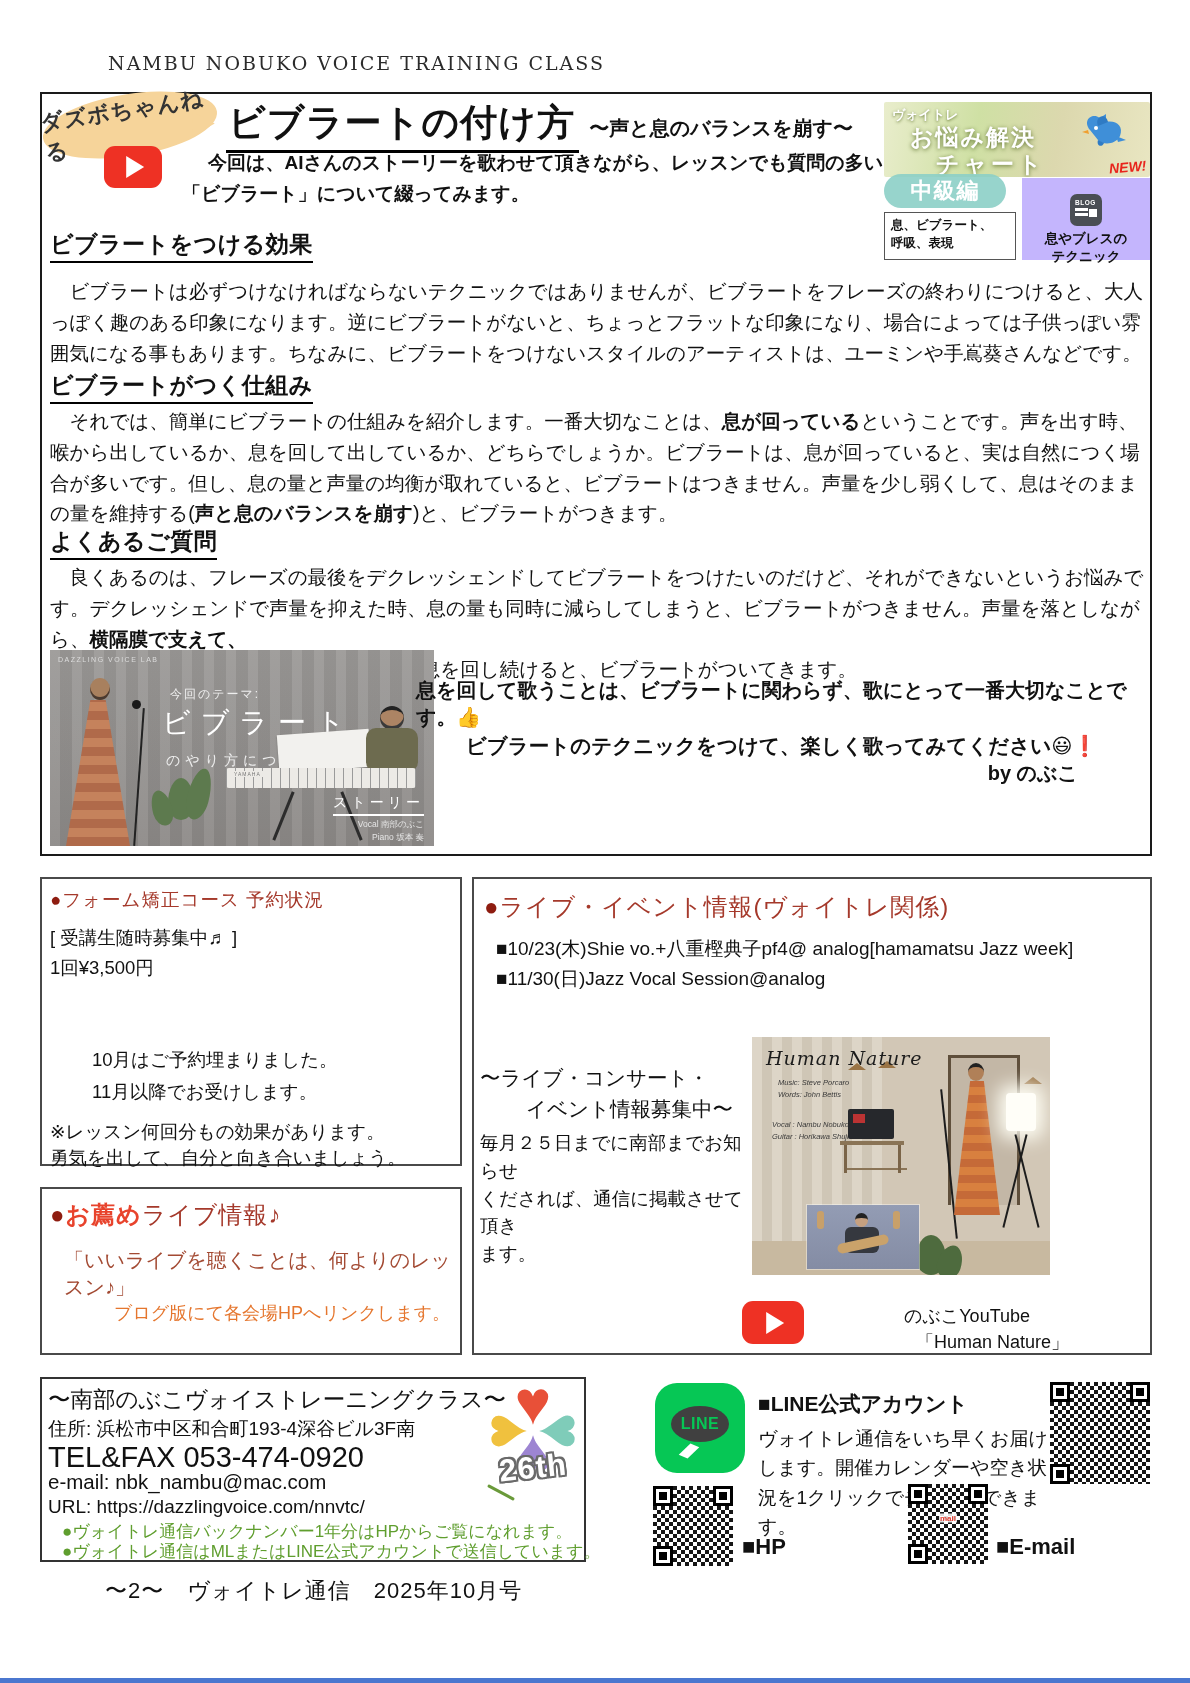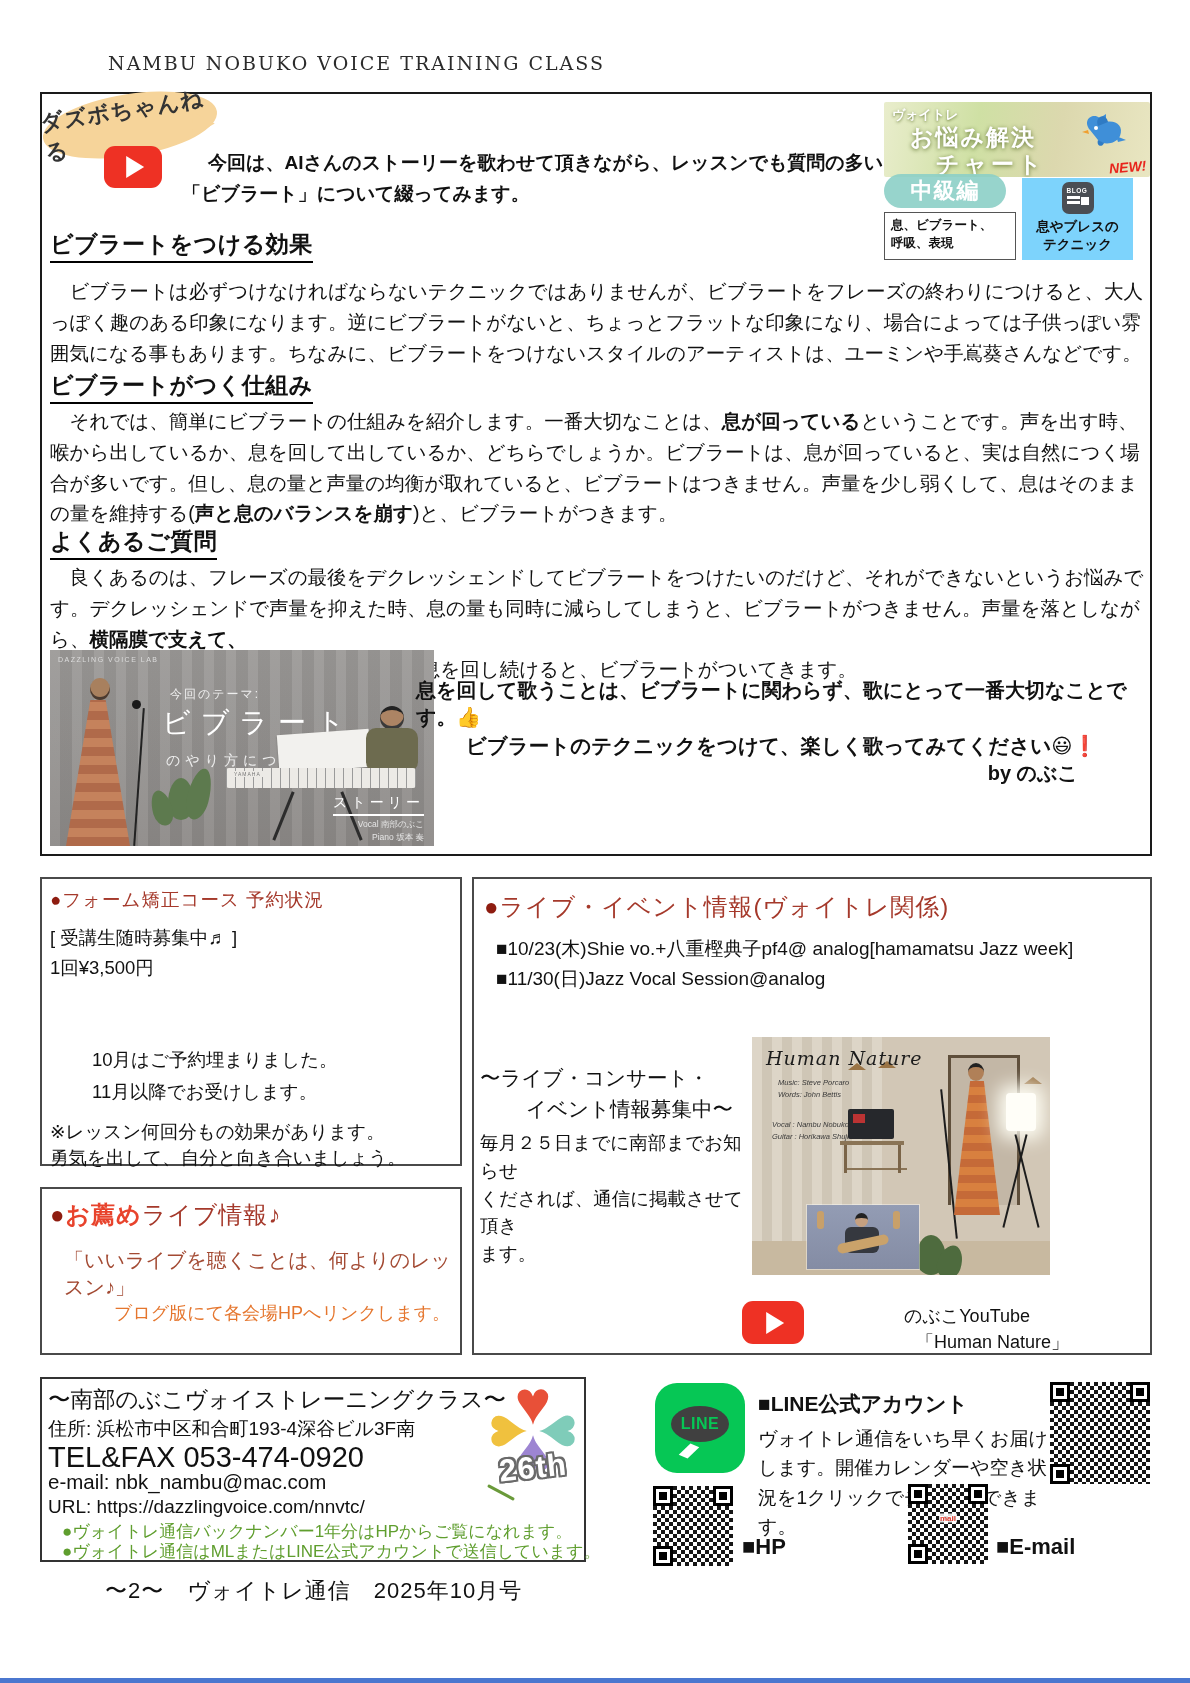--- a/index.html
+++ b/index.html
@@ -30,21 +30,21 @@
   
   .widget { left:842px; top:8px; width:266px; height:158px; }
   .banner { position:absolute; left:0; top:0; width:266px; height:75px; background:linear-gradient(100deg,#e9edcc 0%,#cfe0a4 35%,#dcd8ae 65%,#e9e6c2 100%); overflow:hidden; border-radius:2px; }
   .banner .b-brand { position:absolute; left:8px; top:4px; font-size:13px; font-weight:bold; color:#fff; text-shadow:0 1px 3px rgba(90,110,40,.9); }
   .banner .b-t1 { position:absolute; left:26px; top:20px; font-size:23px; font-weight:bold; color:#fff; letter-spacing:2px; text-shadow:0 1px 4px rgba(90,110,40,.95); }
   .banner .b-t2 { position:absolute; left:52px; top:47px; font-size:23px; font-weight:bold; color:#fff; letter-spacing:4px; text-shadow:0 1px 4px rgba(90,110,40,.95); }
   .banner .b-new { position:absolute; right:4px; bottom:2px; font-size:14px; font-weight:bold; font-style:italic; color:#e8251c; transform:rotate(-5deg); }
   .bird { position:absolute; right:22px; top:8px; }
   .pill { position:absolute; left:0; top:72px; width:122px; height:34px; background:rgba(140,207,199,.9); border-radius:18px; color:#fff; font-size:22px; font-weight:bold; text-align:center; line-height:34px; letter-spacing:1px; }
   .topics-box { position:absolute; left:0; top:110px; width:132px; min-height:48px; border:1.5px solid #555; background:#fff; padding:3px 6px; font-size:12.5px; font-weight:bold; line-height:1.45; }
-  .tech-panel { position:absolute; left:138px; top:76px; width:111px; height:82px; background:#7dd3fc; text-align:center; padding-top:4px; }
+  .tech-panel { position:absolute; left:138px; top:76px; width:128px; height:82px; background:#c4b5fd; text-align:center; padding-top:16px; }
   .blog-icon { display:inline-block; width:32px; height:32px; background:#4a4e54; border-radius:7px; position:relative; }
   .blog-icon .bl { position:absolute; left:5px; top:5px; font-size:6.5px; font-weight:bold; color:#fff; letter-spacing:.5px; background:#4a4e54; }
   .blog-icon .scr { position:absolute; left:5px; top:14px; width:13px; height:2.5px; background:#fff; box-shadow:0 5px 0 #fff; }
   .blog-icon .sq { position:absolute; right:5px; top:15px; width:8px; height:8px; background:#fff; }
   .tech-panel .tl { font-size:13.5px; font-weight:bold; line-height:1.35; }
 
   
   .sec-h { font-size:23px; font-weight:bold; border-bottom:2.5px solid #000; padding-bottom:1px; letter-spacing:.5px; }
   .para { font-size:19.5px; line-height:1.58; width:1098px; }
   .sec1-h { left:8px; top:135px; } .sec1-p { left:8px; top:154px;margin-top:28px; }
@@ -176,20 +176,23 @@
 
   <div class="abs school-name">NAMBU NOBUKO VOICE TRAINING CLASS</div>
 
   <div class="abs main-box">
 
     <div class="bubble">
       <span>ダズボちゃんねる</span>
     </div>
     <div class="yt-btn yt-main"></div>
 
+    <div class="abs title-row">
+      <span class="main-title">ビブラートの付け方</span><span class="main-subtitle">〜声と息のバランスを崩す〜</span>
+    </div>
     <div class="abs intro1">今回は、AIさんのストーリーを歌わせて頂きながら、レッスンでも質問の多い、</div>
     <div class="abs intro2">「ビブラート」について綴ってみます。</div>
 
     <div class="abs widget">
       <div class="banner">
         <span class="b-brand">ヴォイトレ</span>
         <span class="b-t1">お悩み解決</span>
         <span class="b-t2">チャート</span>
         <svg class="bird" width="52" height="44" viewBox="0 0 52 44">
           <path d="M14 20 C6 10 16 2 24 8 L30 4 L30 12 C40 10 48 16 44 26 C40 34 28 36 22 30 Z" fill="#3f8fd8"></path>

